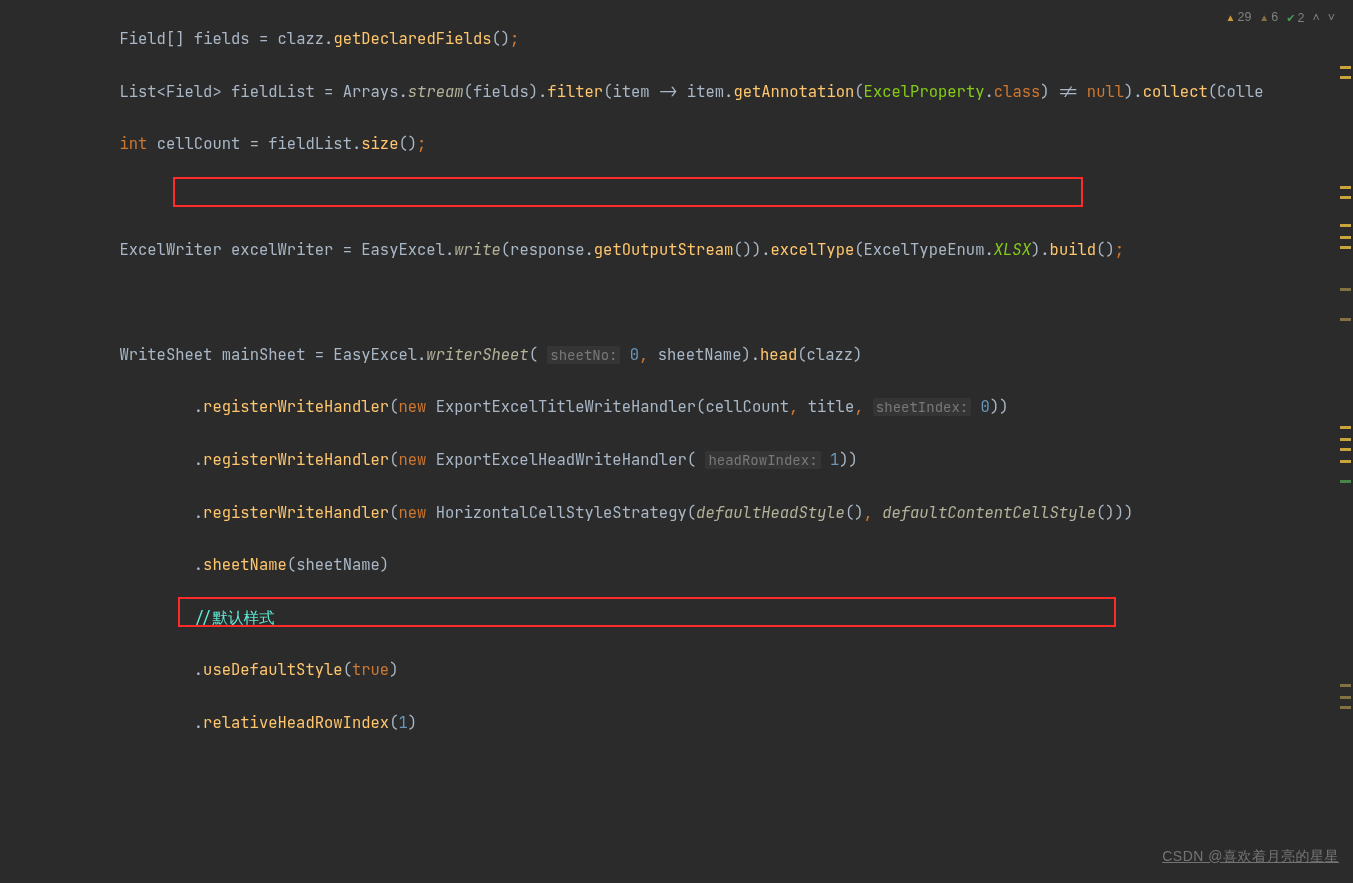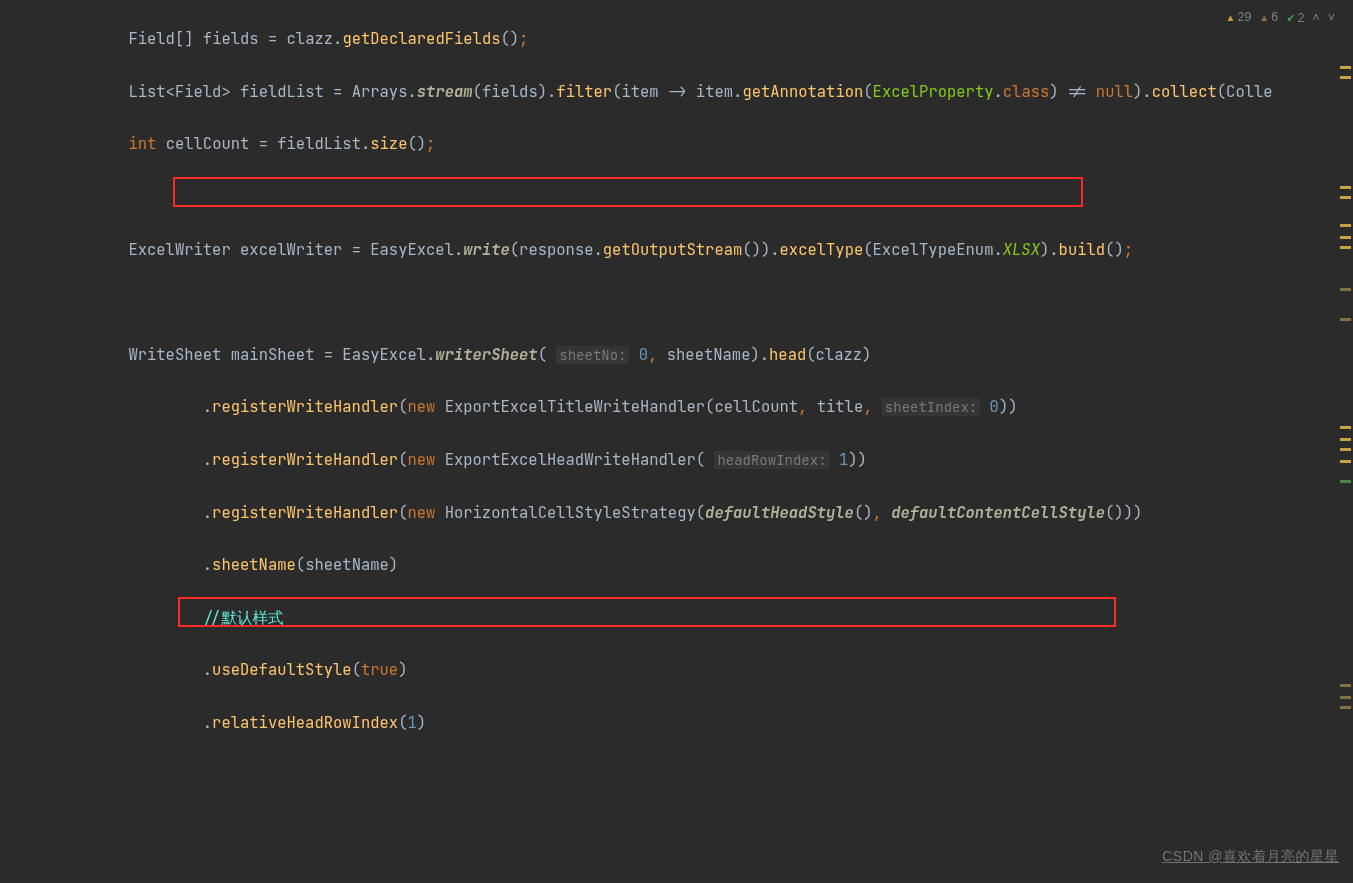--- a/index.html
+++ b/index.html
@@ -9,33 +9,33 @@
     font-size:15.5px;
     line-height:26.3px;
     color:#a9b7c6;
     overflow:hidden;
     width:1353px;
     height:883px;
     position:relative;
   }
   .editor {
     position:absolute;
-    left:9px; top:0;
+    left:0; top:0;
     width:1340px;
     height:876px;
     padding-left:45px;
     padding-top:0;
     white-space:pre;
     overflow:hidden;
   }
   .line { white-space:pre; }
   .kw { color:#cc7832; }
   .type { color:#a9b7c6; }
   .method { color:#ffc66d; }
-  .italm { color:#b4b299; font-style:italic;font-weight:bold; }
+  .italm { color:#b4b299; font-style:italic; }
   .num { color:#6897bb; }
   .comment { color:#5eead4; }
   .hint { color:#787878; background:rgba(100,100,100,0.18); padding:0 3px; border-radius:2px; font-size:14px; }
   .ref { color:#84cc16; }
   .sc { color:#cc7832; }
   .redbox {
     position:absolute;
     border:2px solid #ff2a2a;
     pointer-events:none;
     background:transparent;

